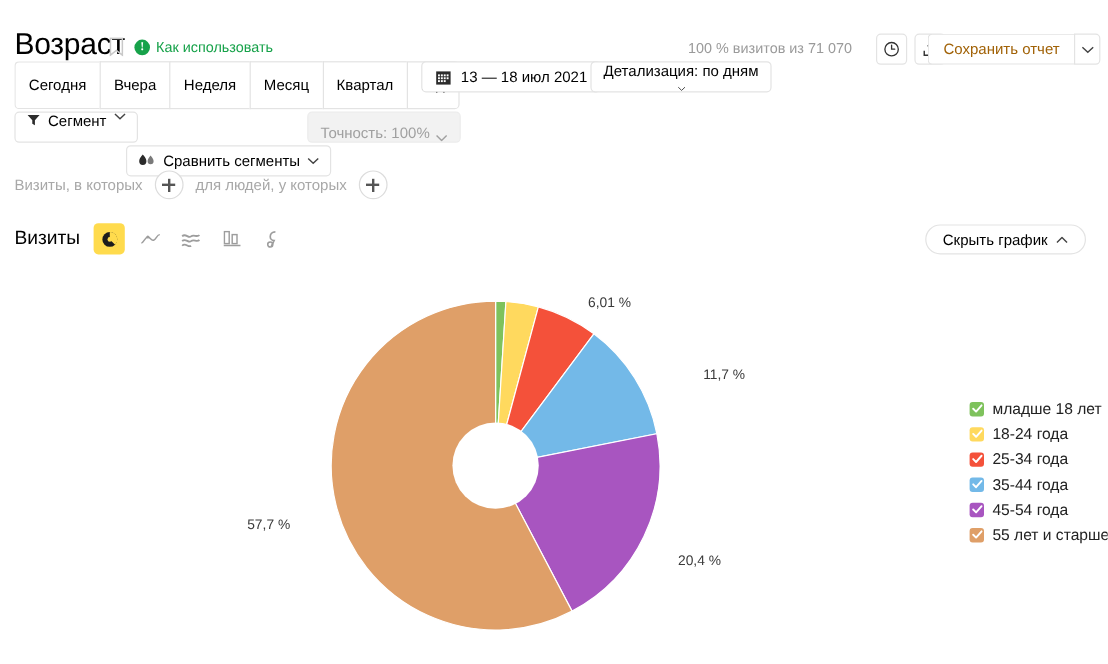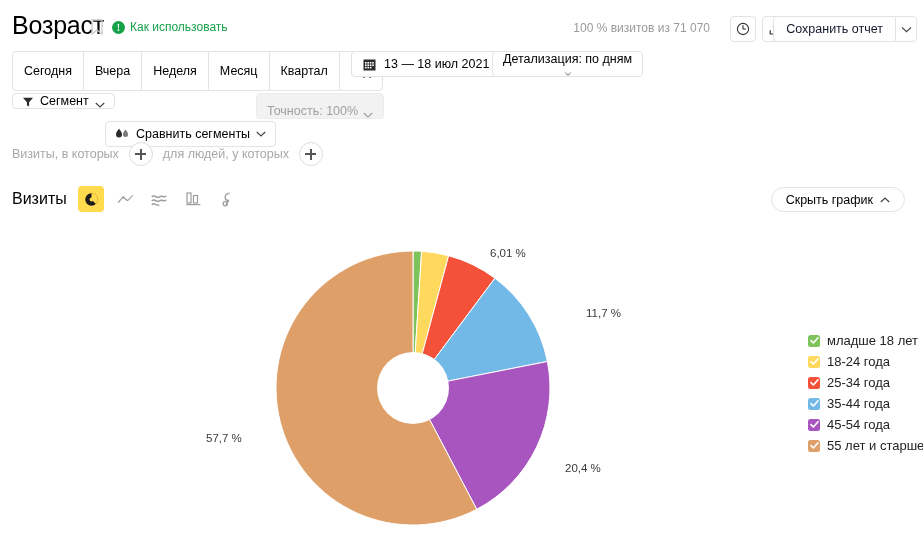--- a/index.html
+++ b/index.html
@@ -8,21 +8,21 @@
     width: 923px; height: 553px;
     background: #ffffff;
     font-family: "Liberation Sans", sans-serif;
     color: #000;
     overflow: hidden;
     position: relative;
   }
 
   
   .header-row {
-    position: absolute; left: 0; top: 0; width: 923px; height: 46px;
+    position: absolute; left: 0; top: 12px; width: 923px; height: 46px;
   }
   .page-title {
     position: absolute; left: 12px; top: 10px;
     font-size: 25px; font-weight: 400; color: #000; line-height: 30px;
     letter-spacing: -0.2px;
   }
   .bookmark-icon {
     position: absolute; left: 91px; top: 19px; width: 12px; height: 16px;
   }
   .howto {
@@ -49,21 +49,21 @@
     cursor: pointer;
   }
   .icon-btn.clock { right: 167px; }
   .icon-btn.share { right: 135px; }
 
   .save-report {
     position: absolute; right: 28px; top: 16px; height: 26px;
     border: 1px solid #e3e3e3; border-right: none; border-radius: 4px 0 0 4px;
     background: #fff; padding: 0 12px;
     display: flex; align-items: center;
-    font-size: 12.5px; color: #0f172a; cursor: pointer;
+    font-size: 12.5px; color: #a16207; cursor: pointer;
   }
   .save-report-arrow {
     position: absolute; right: 6px; top: 16px; width: 22px; height: 26px;
     border: 1px solid #e3e3e3; border-radius: 0 4px 4px 0;
     background: #fff; display: flex; align-items: center; justify-content: center;
     cursor: pointer;
   }
 
   
   .period-group {
@@ -87,23 +87,23 @@
   }
   .detail-select {
     position: absolute; left: 492px; top: 51px; height: 26px;
     border: 1px solid #e3e3e3; border-radius: 4px; background: #fff;
     padding: 0 10px; display: flex; align-items: center; gap: 6px;
     font-size: 12.5px; cursor: pointer; white-space: nowrap; flex-direction: column;
   }
 
   
   .segment-btn {
-    position: absolute; left: 12px; top: 93px; height: 16px;
+    position: absolute; left: 12px; top: 93px; height: 26px;
     border: 1px solid #e3e3e3; border-radius: 4px; background: #fff;
-    padding: 0 9px; display: flex; align-items: flex-end; gap: 6px;
+    padding: 0 9px; display: flex; align-items: flex-start; gap: 6px;
     font-size: 12.5px; cursor: pointer; white-space: nowrap;
   }
   .compare-btn {
     position: absolute; left: 105px; top: 93px; height: 26px;
     border: 1px solid #e3e3e3; border-radius: 4px; background: #fff;
     padding: 0 9px; display: flex; align-items: center; gap: 6px;
     font-size: 12.5px; cursor: pointer; white-space: nowrap; margin-top: 28px;
   }
   .accuracy-btn {
     position: absolute; left: 256px; top: 93px; height: 26px;

